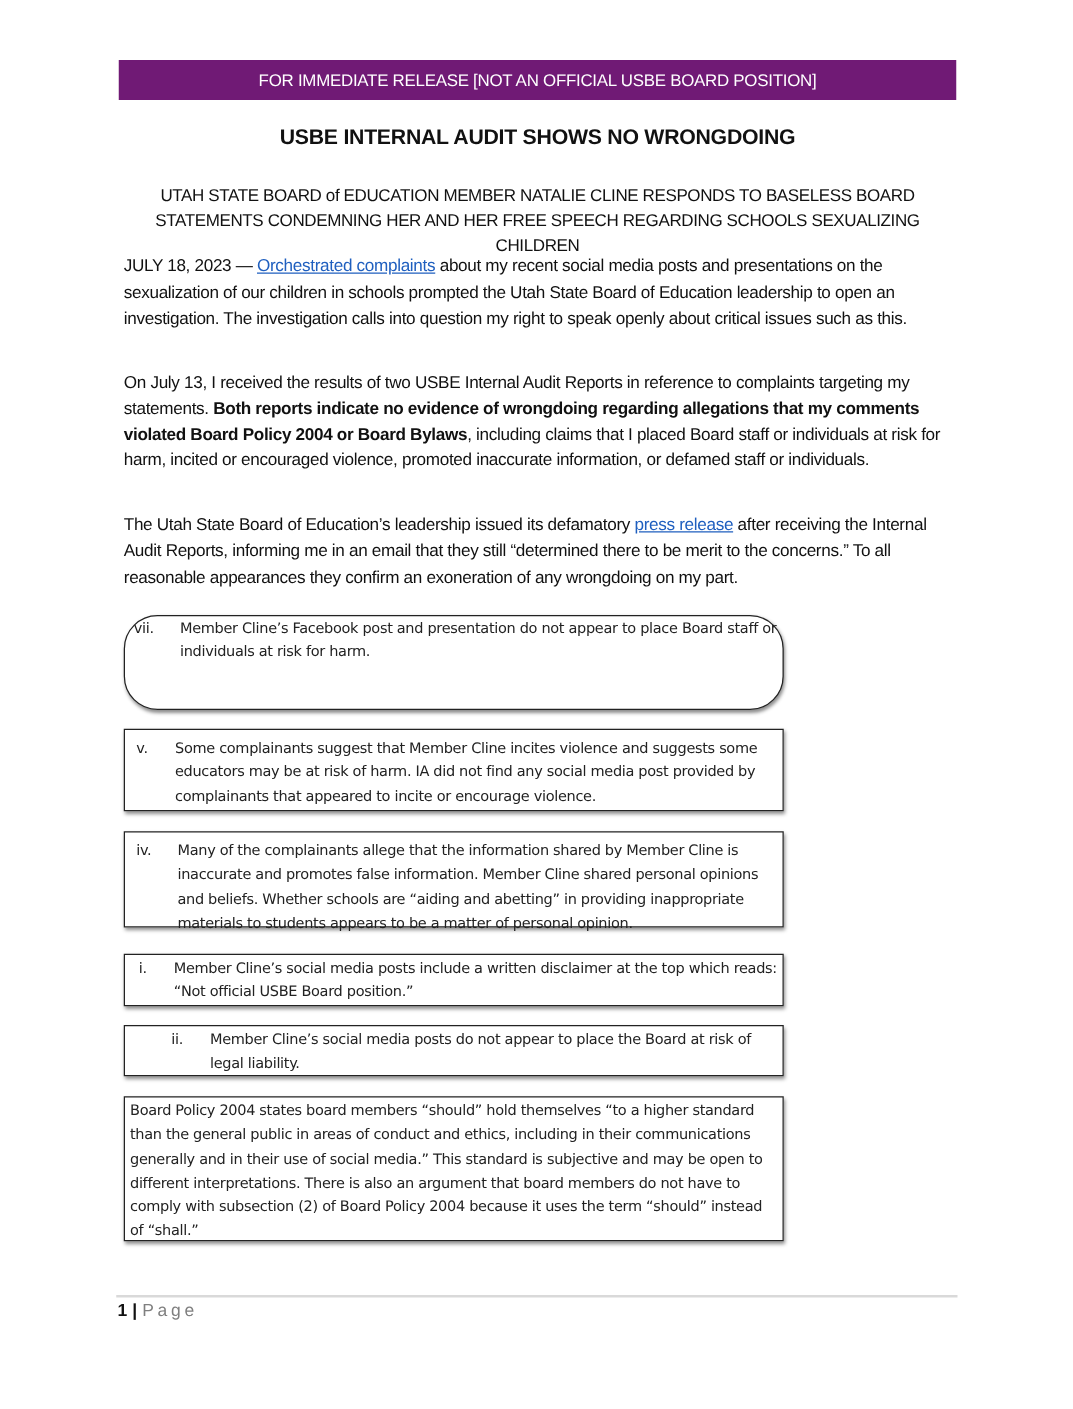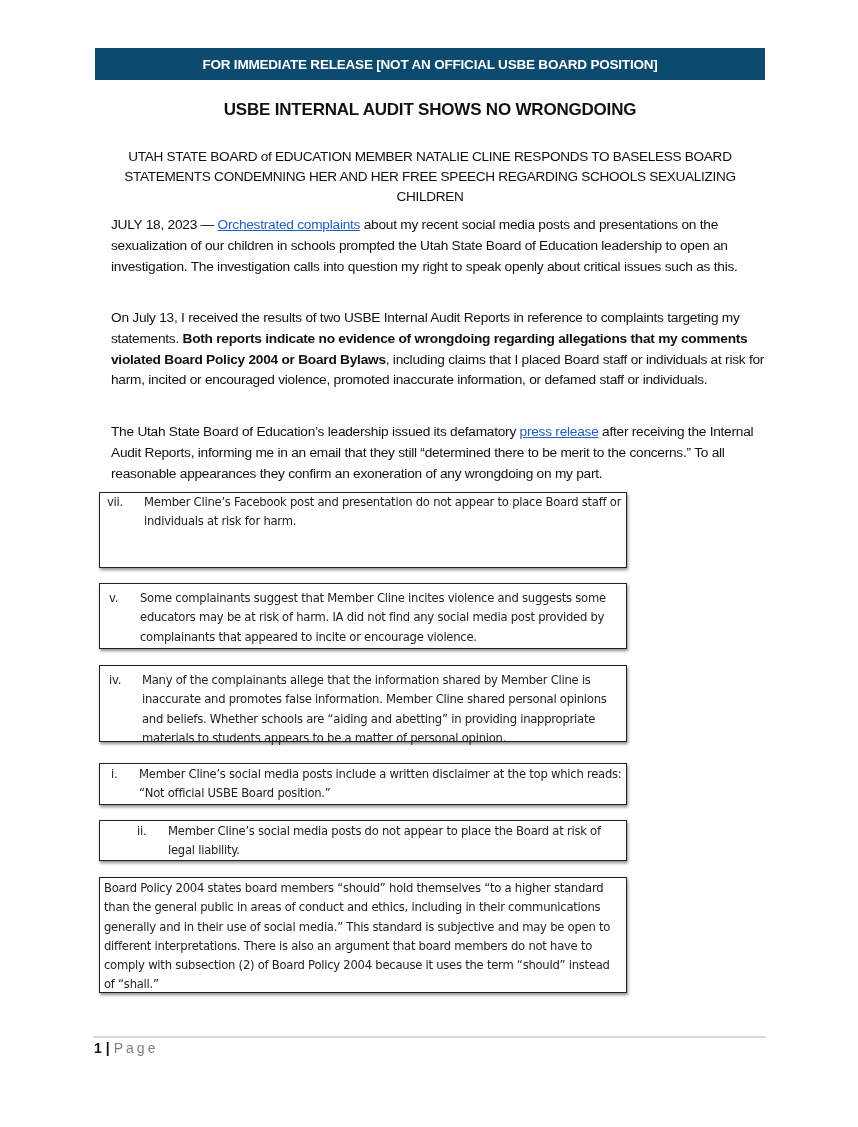--- a/index.html
+++ b/index.html
@@ -1,26 +1,26 @@
 <!DOCTYPE html>
 <html><head>
 <meta charset="utf-8">
 <style>
   html, body { margin: 0; padding: 0; background: #ffffff; }
   body { width: 858px; height: 1127px; position: relative; overflow: hidden;
          font-family: "Liberation Sans", sans-serif; color: #111; }
   .banner { position: absolute; left: 95px; top: 48px; width: 670px; height: 32px;
-            background: #0c4a6e; color: #fff; font-weight: bold; font-size: 13.5px;
+            background: #701a75; color: #fff; font-weight: normal; font-size: 13.5px;
             display: flex; align-items: center; justify-content: center; letter-spacing: -0.2px; }
   .title { position: absolute; left: 95px; top: 100px; width: 670px; text-align: center;
            font-weight: bold; font-size: 17px; letter-spacing: -0.2px; }
   .subtitle { position: absolute; left: 95px; top: 147px; width: 670px; text-align: center;
               font-size: 13.6px; line-height: 20px; letter-spacing: -0.3px; }
   .para { position: absolute; left: 95px; width: 672px; font-size: 13.7px;
-          line-height: 20.8px; letter-spacing: -0.25px; margin: 16px; }
+          line-height: 20.8px; letter-spacing: -0.25px; margin: 4px; }
   .p1 { top: 199px; }
   .p2 { top: 292px; }
   .p3 { top: 406px; }
   a.link { color: #1f5fbf; text-decoration: underline; }
   .quote-box { position: absolute; left: 99px; width: 528px; border: 1.3px solid #222;
                background: #fff; box-shadow: 1px 2px 3px rgba(0,0,0,0.45);
                font-family: "DejaVu Sans", sans-serif; font-size: 11.6px; line-height: 19.3px;
                color: #222; box-sizing: border-box; padding: 1px 4px 0 4px; letter-spacing: -0.25px; }
   .item { display: flex; }
   .num { flex: 0 0 40px; padding-left: 3px; box-sizing: border-box; }
@@ -42,21 +42,21 @@
   <div>UTAH STATE BOARD of EDUCATION MEMBER NATALIE CLINE RESPONDS TO BASELESS BOARD</div>
   <div>STATEMENTS CONDEMNING HER AND HER FREE SPEECH REGARDING SCHOOLS SEXUALIZING CHILDREN</div>
 </div>
 
 <p class="para p1"><span>JULY 18, 2023 — </span><a class="link" href="#">Orchestrated complaints</a><span> about my recent social media posts and presentations on the sexualization of our children in schools prompted the Utah State Board of Education leadership to open an investigation. The investigation calls into question my right to speak openly about critical issues such as this.</span></p>
 
 <p class="para p2"><span>On July 13, I received the results of two USBE Internal Audit Reports in reference to complaints targeting my statements. </span><b>Both reports indicate no evidence of wrongdoing regarding allegations that my comments violated Board Policy 2004 or Board Bylaws</b><span>, including claims that I placed Board staff or individuals at risk for harm, incited or encouraged violence, promoted inaccurate information, or defamed staff or individuals.</span></p>
 
 <p class="para p3"><span>The Utah State Board of Education’s leadership issued its defamatory </span><a class="link" href="#">press release</a><span> after receiving the Internal Audit Reports, informing me in an email that they still “determined there to be merit to the concerns.” To all reasonable appearances they confirm an exoneration of any wrongdoing on my part.</span></p>
 
-<div class="quote-box" style="top:492px; height:76px; padding-top:0;">
+<div class="quote-box" style="top:492px; height:76px; padding-top:0;border-radius:27px;">
   <div class="item">
     <span class="num">vii.</span>
     <span class="txt">Member Cline’s Facebook post and presentation do not appear to place Board staff or individuals at risk for harm.</span>
   </div>
 </div>
 
 <div class="quote-box" style="top:583px; height:66px; padding-top:5px;">
   <div class="item">
     <span class="num" style="flex-basis:36px; padding-left:5px;">v.</span>
     <span class="txt">Some complainants suggest that Member Cline incites violence and suggests some educators may be at risk of harm.  IA did not find any social media post provided by complainants that appeared to incite or encourage violence.</span>

